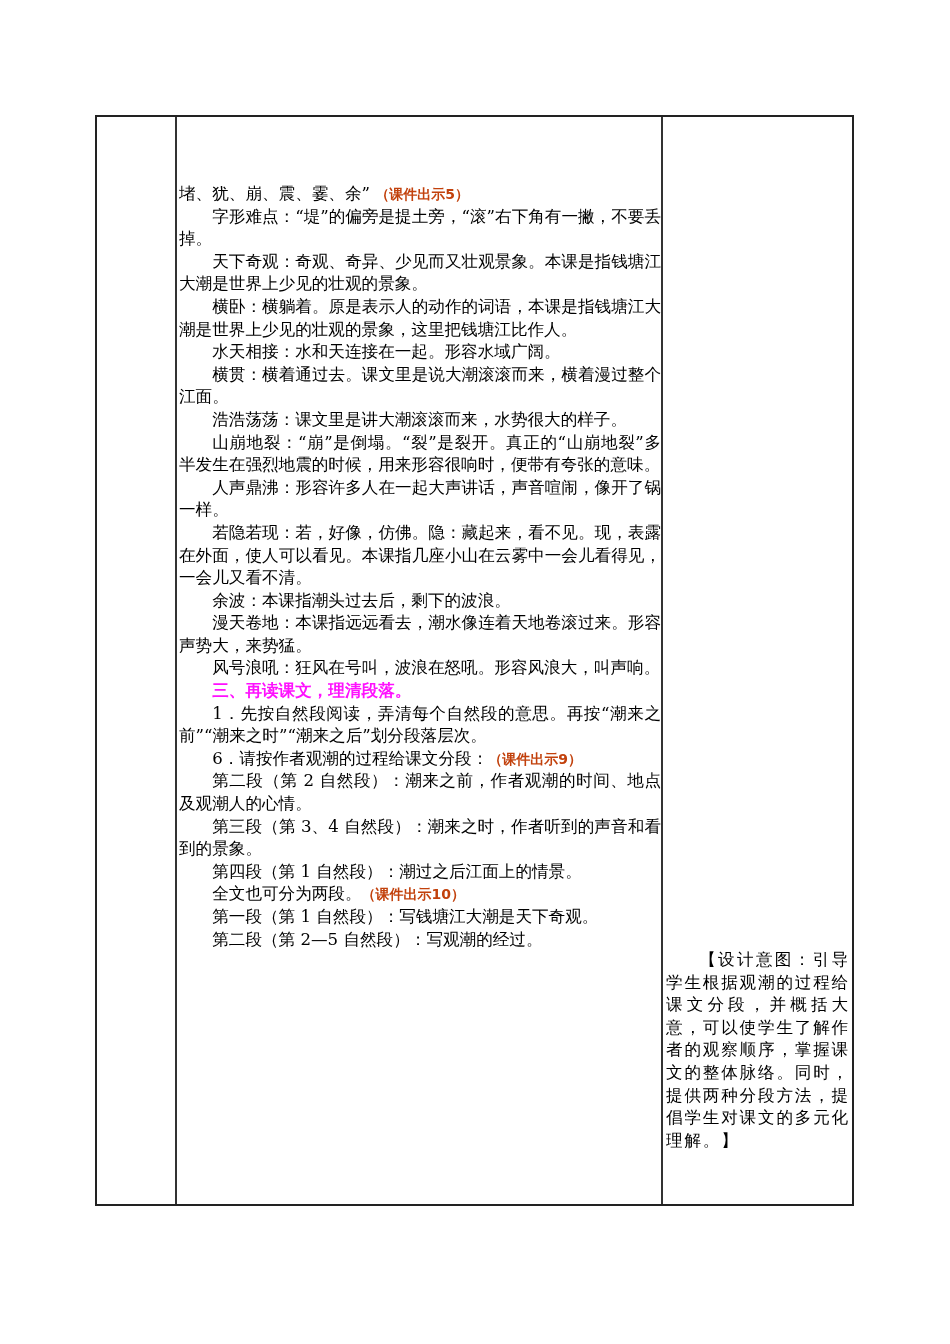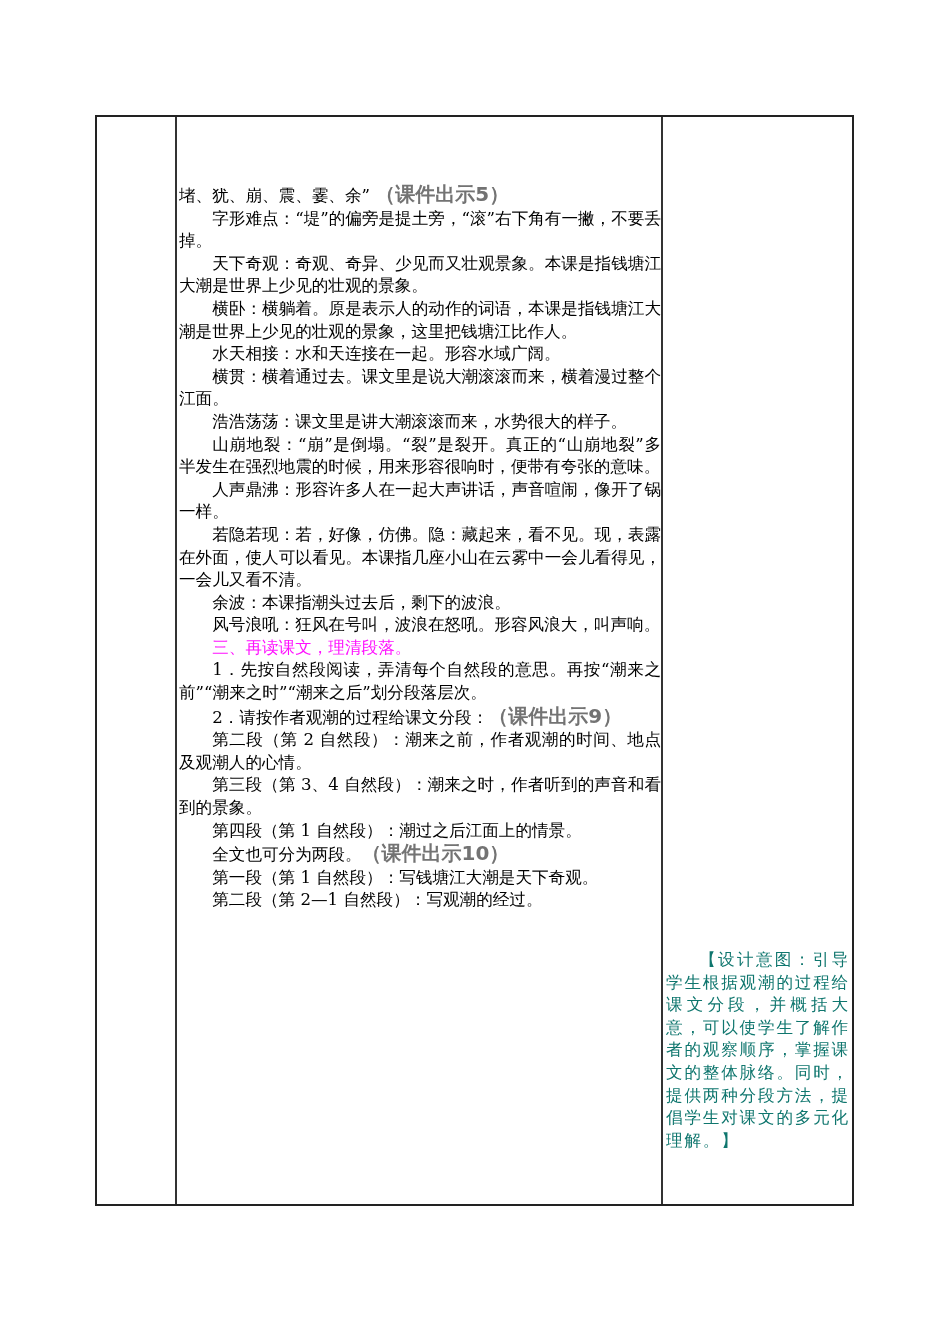--- a/index.html
+++ b/index.html
@@ -8,24 +8,24 @@
   .table { position: absolute; left: 95px; top: 115px; width: 759px; height: 1091px;
            border: 2px solid #222; box-sizing: border-box; }
   .col { position: absolute; top: 0; bottom: 0; box-sizing: border-box; }
   .col-left { left: 0; width: 80px; border-right: 2px solid #333; }
   .col-main { left: 80px; width: 486px; border-right: 2px solid #333; }
   .col-right { left: 566px; right: 0; }
   .main-text { position: absolute; left: 2px; top: 66px; width: 482px;
                font-size: 16.6px; line-height: 22.6px; }
   .main-text p { margin: 0; text-align: justify; text-align-last: left; }
   .indent { text-indent: 2em; }
-  .blue { color: #737373; font-weight: bold; font-family: "DejaVu Sans", "Liberation Sans", sans-serif; font-size: 20px; margin-top: 32px; }
-  .magenta { color: #ff10ff; font-weight: normal; font-family: "DejaVu Sans", "Liberation Sans", sans-serif; }
+  .blue { color: #c2410c; font-weight: bold; font-family: "DejaVu Sans", "Liberation Sans", sans-serif; font-size: 14px; margin-top: 32px; }
+  .magenta { color: #ff10ff; font-weight: bold; font-family: "DejaVu Sans", "Liberation Sans", sans-serif; }
   .note { position: absolute; left: 3px; top: 832px; width: 184px;
-          font-size: 16.6px; line-height: 22.6px; color: #0f766e;
+          font-size: 16.6px; line-height: 22.6px; color: #000000;
           text-align: justify; text-align-last: left; letter-spacing: 1.8px; }
   .note .ind { text-indent: 2em; margin: 0; }
 </style>
 </head>
 <body>
 
 <div class="table">
   <div class="col col-left"></div>
   <div class="col col-main">
     <div class="main-text">
@@ -33,30 +33,31 @@
       <p class="indent"><span>字形难点：“堤”的偏旁是提土旁，“滚”右下角有一撇，不要丢掉。</span></p>
       <p class="indent"><span>天下奇观：奇观、奇异、少见而又壮观景象。本课是指钱塘江大潮是世界上少见的壮观的景象。</span></p>
       <p class="indent"><span>横卧：横躺着。原是表示人的动作的词语，本课是指钱塘江大潮是世界上少见的壮观的景象，这里把钱塘江比作人。</span></p>
       <p class="indent"><span>水天相接：水和天连接在一起。形容水域广阔。</span></p>
       <p class="indent"><span>横贯：横着通过去。课文里是说大潮滚滚而来，横着漫过整个江面。</span></p>
       <p class="indent"><span>浩浩荡荡：课文里是讲大潮滚滚而来，水势很大的样子。</span></p>
       <p class="indent"><span>山崩地裂：“崩”是倒塌。“裂”是裂开。真正的“山崩地裂”多半发生在强烈地震的时候，用来形容很响时，便带有夸张的意味。</span></p>
       <p class="indent"><span>人声鼎沸：形容许多人在一起大声讲话，声音喧闹，像开了锅一样。</span></p>
       <p class="indent"><span>若隐若现：若，好像，仿佛。隐：藏起来，看不见。现，表露在外面，使人可以看见。本课指几座小山在云雾中一会儿看得见，一会儿又看不清。</span></p>
       <p class="indent"><span>余波：本课指潮头过去后，剩下的波浪。</span></p>
+      <p class="indent"><span>漫天卷地：本课指远远看去，潮水像连着天地卷滚过来。形容声势大，来势猛。</span></p>
       <p class="indent"><span>风号浪吼：狂风在号叫，波浪在怒吼。形容风浪大，叫声响。</span></p>
       <p class="indent magenta">三、再读课文，理清段落。</p>
       <p class="indent"><span>1．先按自然段阅读，弄清每个自然段的意思。再按“潮来之前”“潮来之时”“潮来之后”划分段落层次。</span></p>
-      <p class="indent"><span>2．请按作者观潮的过程给课文分段：</span><span class="blue">（课件出示9）</span></p>
+      <p class="indent"><span>6．请按作者观潮的过程给课文分段：</span><span class="blue">（课件出示9）</span></p>
       <p class="indent"><span>第二段（第 2 自然段）：潮来之前，作者观潮的时间、地点及观潮人的心情。</span></p>
       <p class="indent"><span>第三段（第 3、4 自然段）：潮来之时，作者听到的声音和看到的景象。</span></p>
       <p class="indent"><span>第四段（第 1 自然段）：潮过之后江面上的情景。</span></p>
       <p class="indent"><span>全文也可分为两段。</span><span class="blue">（课件出示10）</span></p>
       <p class="indent"><span>第一段（第 1 自然段）：写钱塘江大潮是天下奇观。</span></p>
-      <p class="indent"><span>第二段（第 2—1 自然段）：写观潮的经过。</span></p>
+      <p class="indent"><span>第二段（第 2—5 自然段）：写观潮的经过。</span></p>
     </div>
   </div>
   <div class="col col-right">
     <div class="note">
       <p class="ind">【设计意图：引导学生根据观潮的过程给课文分段，并概括大意，可以使学生了解作者的观察顺序，掌握课文的整体脉络。同时，提供两种分段方法，提倡学生对课文的多元化理解。】</p>
     </div>
   </div>
 </div>
 
 </body></html>

